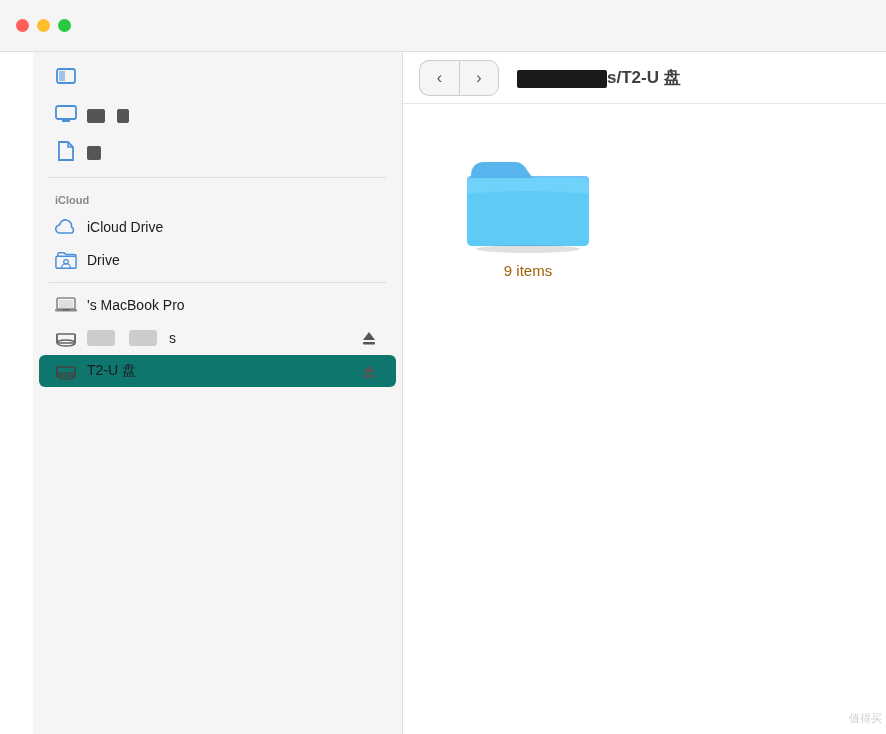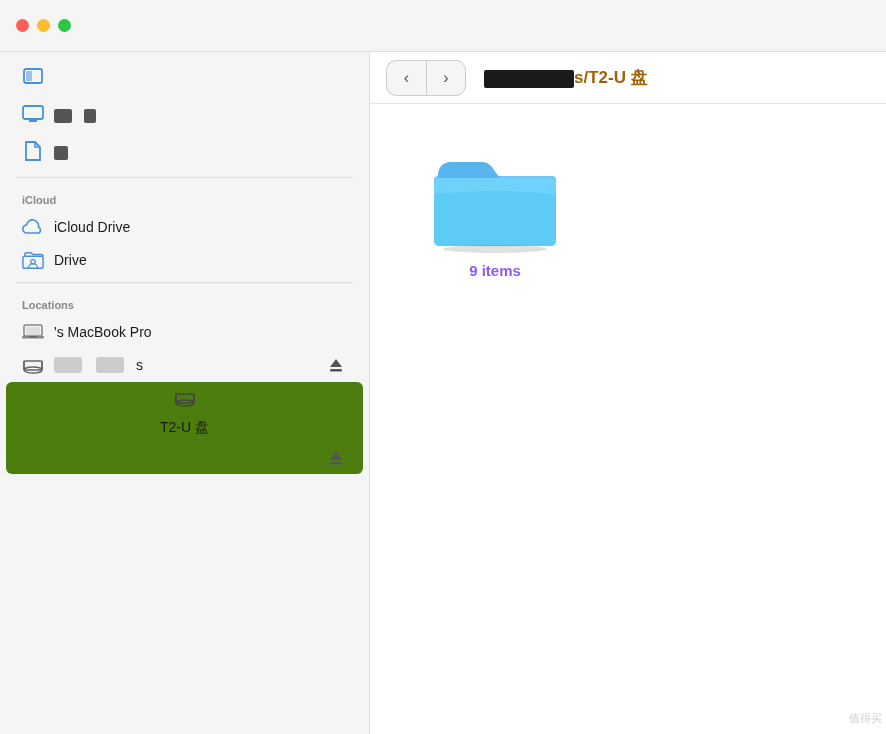--- a/index.html
+++ b/index.html
@@ -47,39 +47,40 @@
 
     
     .sidebar {
       width: 370px;
       background: #f5f5f5;
       border-right: 1px solid #ddd;
       display: flex;
       flex-direction: column;
       overflow-y: auto;
       flex-shrink: 0;
+      margin-left: 33px;
     }
 
     
     .sidebar-content {
       padding: 8px 0;
       flex: 1;
     }
 
     .sidebar-item {
       display: flex;
       align-items: center;
       padding: 5px 16px;
       cursor: pointer;
       border-radius: 6px;
       margin: 1px 6px;
       gap: 10px;
       min-height: 30px;
     }
-    .sidebar-item.active { background: #4d7c0f; flex-direction: column; }
+    .sidebar-item.active { background: #0f766e; }
 
     .sidebar-item .item-icon {
       width: 22px;
       height: 22px;
       flex-shrink: 0;
       display: flex;
       align-items: center;
       justify-content: center;
     }
     .sidebar-item .item-label {
@@ -169,21 +170,21 @@
       border-radius: 10px 0 0 10px;
       border-right: none;
     }
     .nav-forward {
       border-radius: 0 10px 10px 0;
     }
 
     .breadcrumb-title {
       font-size: 17px;
       font-weight: 600;
-      color: #a16207;
+      color: #404040;
       margin-left: 8px;
     }
 
     
     .title-redacted {
       display: inline-block;
       background: #1a1a1a;
       height: 18px;
       width: 90px;
       border-radius: 2px;
@@ -210,23 +211,22 @@
 
     
     .folder-icon-wrap {
       width: 130px;
       height: 110px;
       margin-bottom: 8px;
     }
 
     .folder-label {
       font-size: 15px;
-      color: #8b5cf6;
+      color: #a16207;
       text-align: center;
-      font-weight: bold;
     }
 
     
     .watermark {
       position: absolute;
       bottom: 8px;
       right: 4px;
       font-size: 11px;
       color: #bbb;
       opacity: 0.7;
@@ -306,21 +306,20 @@
             <path d="M3 7 V5 a2 2 0 0 1 2-2 h5 l2 2 h9 a2 2 0 0 1 2 2v0" fill="none" stroke="#4a90d9" stroke-width="1.6"></path>
             <circle cx="12" cy="13" r="2.5" fill="none" stroke="#4a90d9" stroke-width="1.4"></circle>
             <path d="M7 20 a5 5 0 0 1 10 0" fill="none" stroke="#4a90d9" stroke-width="1.4"></path>
           </svg>
         </div>
         <span class="item-label">Drive</span>
       </div>
 
       <div style="height:1px;background:#ddd;margin:6px 16px;"></div>
 
-      <div class="sidebar-section-header">Locations</div>
 
       <div class="sidebar-item">
         <div class="item-icon">
           <svg width="22" height="22" viewBox="0 0 22 22">
             <rect x="2" y="4" width="18" height="11" rx="1.5" fill="none" stroke="#888" stroke-width="1.6"></rect>
             <rect x="4" y="6" width="14" height="8" fill="#aaa" opacity="0.3"></rect>
             <rect x="0" y="15" width="22" height="2.5" rx="1" fill="#888"></rect>
             <rect x="7" y="15" width="8" height="1.5" rx="0.5" fill="#666"></rect>
           </svg>
         </div>

